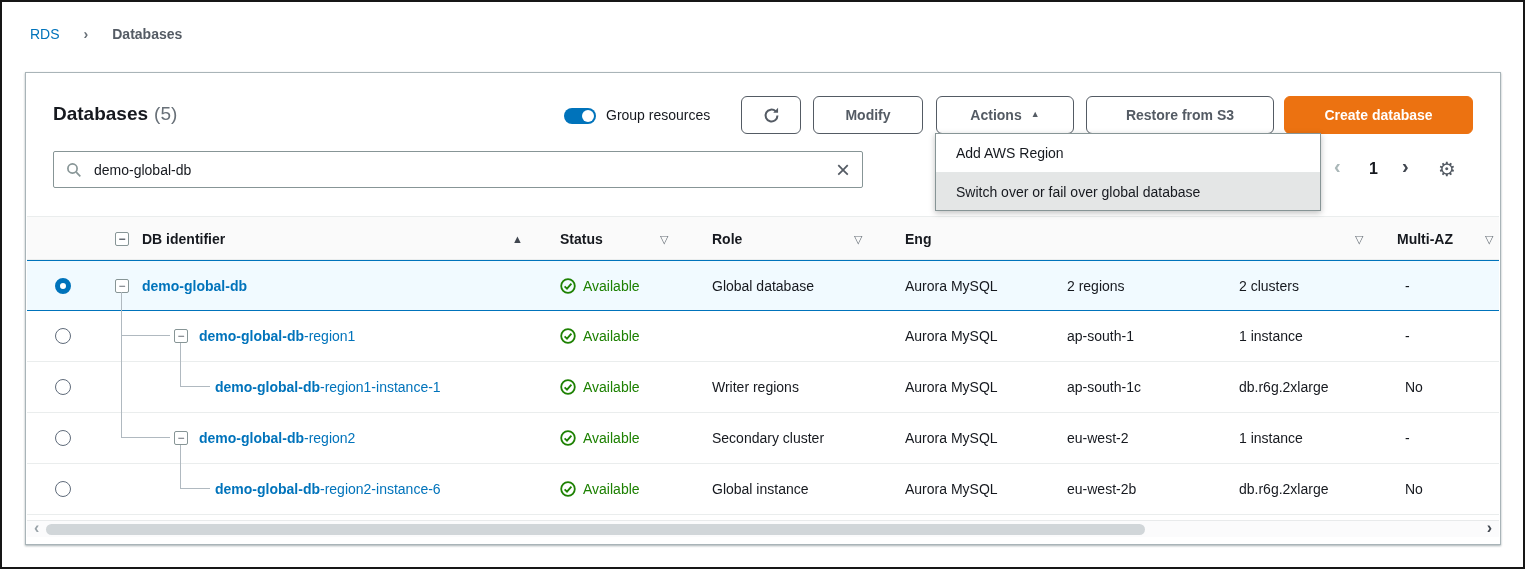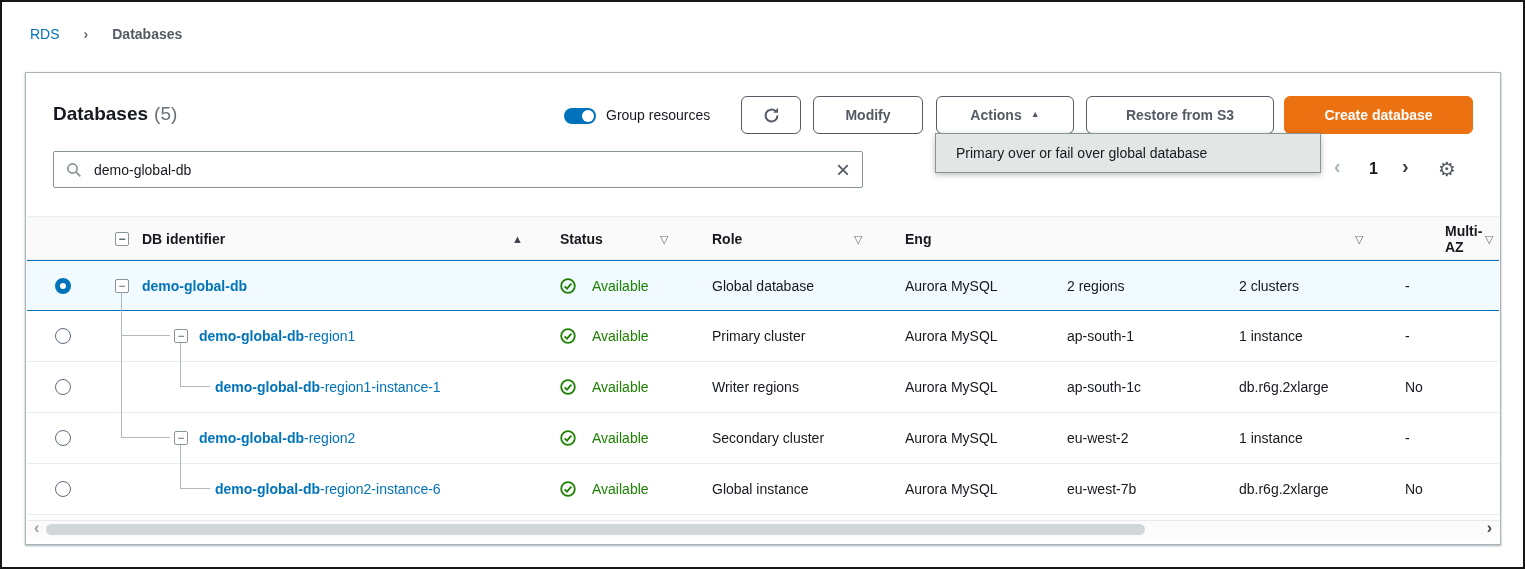--- a/index.html
+++ b/index.html
@@ -59,40 +59,40 @@
   .sq { width:14px; height:14px; border:1px solid #879596; border-radius:2px; background:#fff;
         color:#545b64; font-size:12px; line-height:1; display:flex; align-items:center; justify-content:center; cursor:pointer; }
   .sort-asc  { color:#414750; font-size:11px; }
   .sort-desc { color:#687078; font-size:11px; }
   .h-collapse { left:88px; }
   .h-db { left:115px; } .h-db-sort { left:485px; }
   .h-status { left:533px; } .h-status-sort { left:633px; }
   .h-role { left:685px; } .h-role-sort { left:827px; }
   .h-eng { left:878px; }
   .h-sort-extra { left:1328px; }
-  .h-multiaz { left:1370px;margin-left:48px; } .h-multiaz-sort { left:1458px; }
+  .h-multiaz { left:1370px; } .h-multiaz-sort { left:1458px; }
 
   
   .trow { position:absolute; left:1px; right:1px; height:51px; background:#fff;
           border-bottom:1px solid #eaeded; font-size:14px; }
   .trow.selected { background:#f1faff; border-top:1px solid #0073bb; border-bottom:1px solid #0073bb; }
   .r1 { top:187px; } .r2 { top:238px; } .r3 { top:289px; } .r4 { top:340px; } .r5 { top:391px; }
 
   .radio { position:absolute; left:28px; top:17px; width:16px; height:16px; border-radius:50%;
            border:1px solid #5f6b7a; background:#fff; cursor:pointer; }
   .radio.sel { border:5px solid #0073bb; }
 
   .expand { position:absolute; top:18px; }
   .exp0 { left:88px; } .exp1 { left:147px; }
 
   .c { position:absolute; top:0; height:100%; display:flex; align-items:center; }
   .name { color:#0073bb; cursor:pointer; text-decoration:none; }
   .name b { font-weight:700; }
   .nm0 { left:115px; } .nm1 { left:172px; } .nm2 { left:188px; }
-  .status { left:533px; color:#1d8102; gap:16px; }
+  .status { left:533px; color:#1d8102; gap:7px; }
   .role   { left:685px; } .engine { left:878px; }
   .region { left:1040px; } .size { left:1212px; } .maz { left:1378px; }
 
   .conn { position:absolute; border-left:1px solid #b0b9c0; border-bottom:1px solid #b0b9c0; z-index:2; pointer-events:none; }
 
   
   .menu { position:absolute; left:935px; top:133px; width:386px; background:#fff;
           border:1px solid #879596; box-shadow:0 2px 6px rgba(0,0,0,.25); z-index:30; }
   .menu-item { height:38px; display:flex; align-items:center; padding:0 20px; font-size:14px;
                color:#16191f; border-top:1px solid #e4e7e7; cursor:pointer; background:#fff; }
@@ -213,21 +213,20 @@
         <b>demo-global-db</b>
         <span>-region1</span>
       </a>
     <span class="c status">
       <svg width="16" height="16" viewBox="0 0 16 16">
           <circle cx="8" cy="8" r="6.8" fill="none" stroke="#1d8102" stroke-width="1.8"></circle>
           <path d="M4.6 8.3 7 10.6 11.4 5.6" fill="none" stroke="#1d8102" stroke-width="1.8"></path>
         </svg>
       <span>Available</span>
     </span>
-    <span class="c role">Primary cluster</span>
     <span class="c engine">Aurora MySQL</span>
     <span class="c region">ap-south-1</span>
     <span class="c size">1 instance</span>
     <span class="c maz">-</span>
   </div>
 
   <div class="trow r3">
     <span class="radio"></span>
     <a class="c name nm2">
         <b>demo-global-db</b>
@@ -278,33 +277,34 @@
       </a>
     <span class="c status">
       <svg width="16" height="16" viewBox="0 0 16 16">
           <circle cx="8" cy="8" r="6.8" fill="none" stroke="#1d8102" stroke-width="1.8"></circle>
           <path d="M4.6 8.3 7 10.6 11.4 5.6" fill="none" stroke="#1d8102" stroke-width="1.8"></path>
         </svg>
       <span>Available</span>
     </span>
     <span class="c role">Global instance</span>
     <span class="c engine">Aurora MySQL</span>
-    <span class="c region">eu-west-7b</span>
+    <span class="c region">eu-west-2b</span>
     <span class="c size">db.r6g.2xlarge</span>
     <span class="c maz">No</span>
   </div>
 
   <div class="conn" style="left:95px;  top:219px; width:49px; height:44px;"></div>
   <div class="conn" style="left:95px;  top:263px; width:49px; height:102px;"></div>
   <div class="conn" style="left:154px; top:270px; width:30px; height:44px;"></div>
   <div class="conn" style="left:154px; top:372px; width:30px; height:44px;"></div>
 
   <div class="hscroll">
     <span class="sb-arrow sb-left">‹</span>
     <span class="sb-thumb"></span>
     <span class="sb-arrow sb-right">›</span>
   </div>
 
 </div>
 
 <div class="menu">
-  <div class="menu-item highlight">Primary over or fail over global database</div>
+  <div class="menu-item">Add AWS Region</div>
+  <div class="menu-item highlight">Switch over or fail over global database</div>
 </div>
 
 </body></html>

